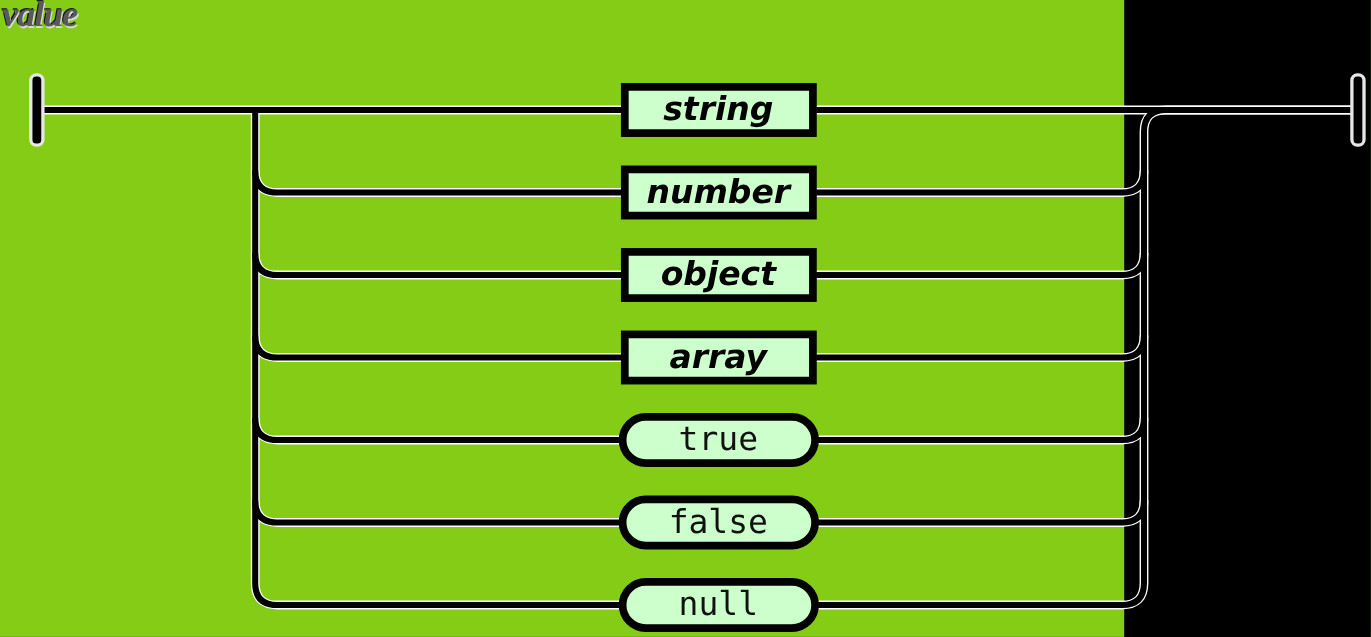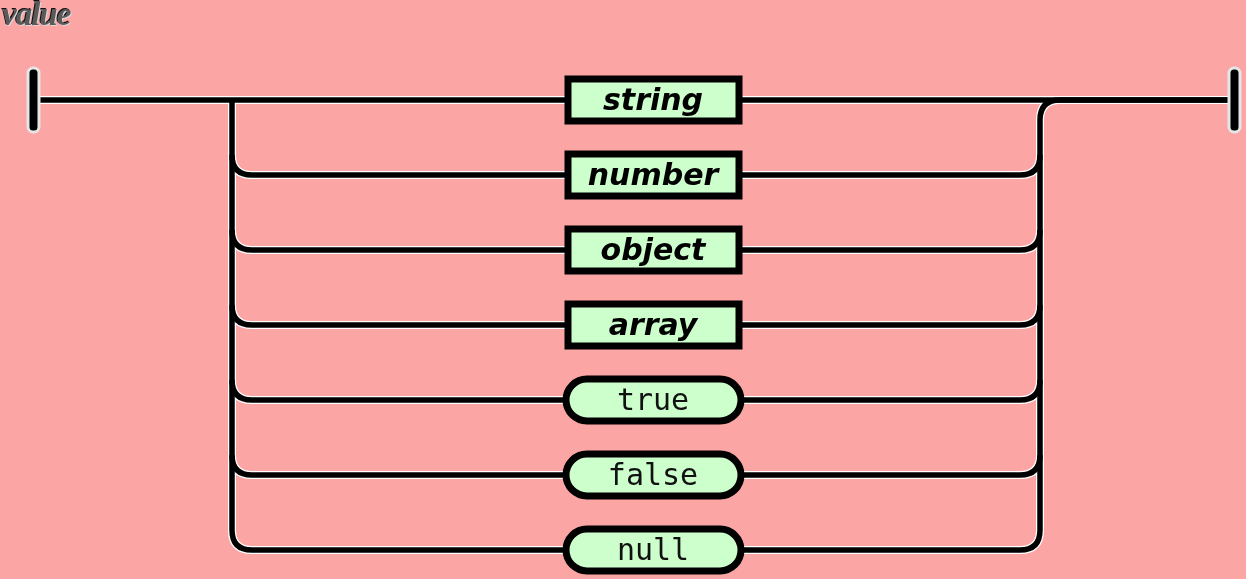--- a/index.html
+++ b/index.html
@@ -8,23 +8,23 @@
     background: #000000;
   }
   body {
     width: 1246px;
     height: 579px;
     overflow: hidden;
     font-family: "Liberation Sans", sans-serif;
   }
   #diagram-root {
     position: relative;
-    width: 1246px;
+    width: 1022px;
     height: 579px;
-    background: #fca5a5;
+    background: #84cc16;
   }
   #rr-title {
     position: absolute;
     left: 2px;
     top: -2px;
     font-family: "Liberation Serif", serif;
     font-weight: bold;
     font-style: italic;
     font-size: 33px;
     line-height: 33px;

